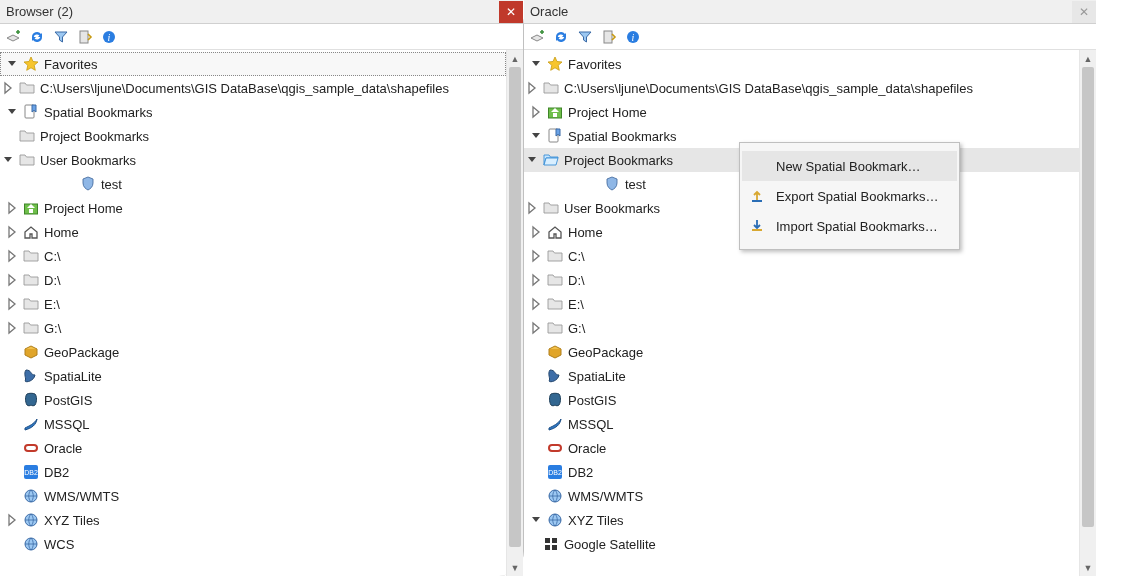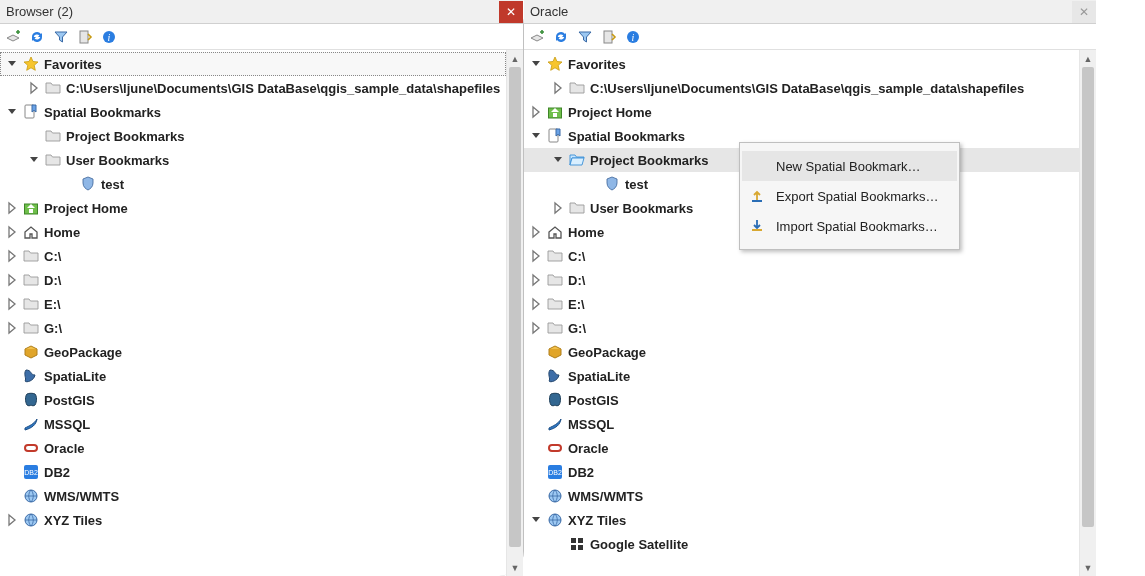--- a/index.html
+++ b/index.html
@@ -85,40 +85,39 @@
     background: #c6c6c6; border-radius: 2px;
   }
   .row {
     height: 24px;
     display: flex;
     align-items: center;
     white-space: nowrap;
     user-select: none;
   }
   .indent0 { padding-left: 4px; }
-  .indent1 { padding-left: 26px; }
+  .indent1 { }
   .indent2 { padding-left: 61px; }
   .expander {
     width: 16px; height: 16px;
     display: flex; align-items: center; justify-content: center;
     color: #555;
     margin-right: 2px;
     flex-shrink: 0;
   }
   .expander.blank { visibility: hidden; }
   .expander svg { display:block; }
   .ico {
     width: 18px; height: 18px;
     margin-right: 4px;
     display: flex; align-items: center; justify-content: center;
     flex-shrink: 0;
   }
   .label {
     padding-right: 6px;
-    font-weight: bold;
   }
   .selected {
     outline: 1px dotted #888;
     outline-offset: -1px;
     background: #f8f8f8;
   }
   .highlighted {
     background: #e6e6e6;
   }
   
@@ -414,20 +413,30 @@
               </svg>
             </span>
             <span class="ico">
               <svg viewBox="0 0 16 16" width="16" height="16">
                 <circle cx="8" cy="8" r="6" fill="#9cc8f2" stroke="#3a6aa6"></circle>
                 <path d="M2 8h12M8 2c3 3 3 9 0 12M8 2c-3 3-3 9 0 12" fill="none" stroke="#3a6aa6" stroke-width="0.8"></path>
               </svg>
             </span>
             <span class="label">XYZ Tiles</span>
           </div>
+          <div class="row indent0">
+            <span class="expander blank"></span>
+            <span class="ico">
+              <svg viewBox="0 0 16 16" width="16" height="16">
+                <circle cx="8" cy="8" r="6" fill="#9cc8f2" stroke="#3a6aa6"></circle>
+                <path d="M2 8h12M8 2c3 3 3 9 0 12M8 2c-3 3-3 9 0 12" fill="none" stroke="#3a6aa6" stroke-width="0.8"></path>
+              </svg>
+            </span>
+            <span class="label">WCS</span>
+          </div>
         </div>
       <div class="scrollbar">
         <div class="arrow">▲</div>
         <div class="track">
             <div class="thumb" id="thumb-left" style="top: 0px; height: 480px;"></div>
           </div>
         <div class="arrow">▼</div>
       </div>
     </div>
   </div>

